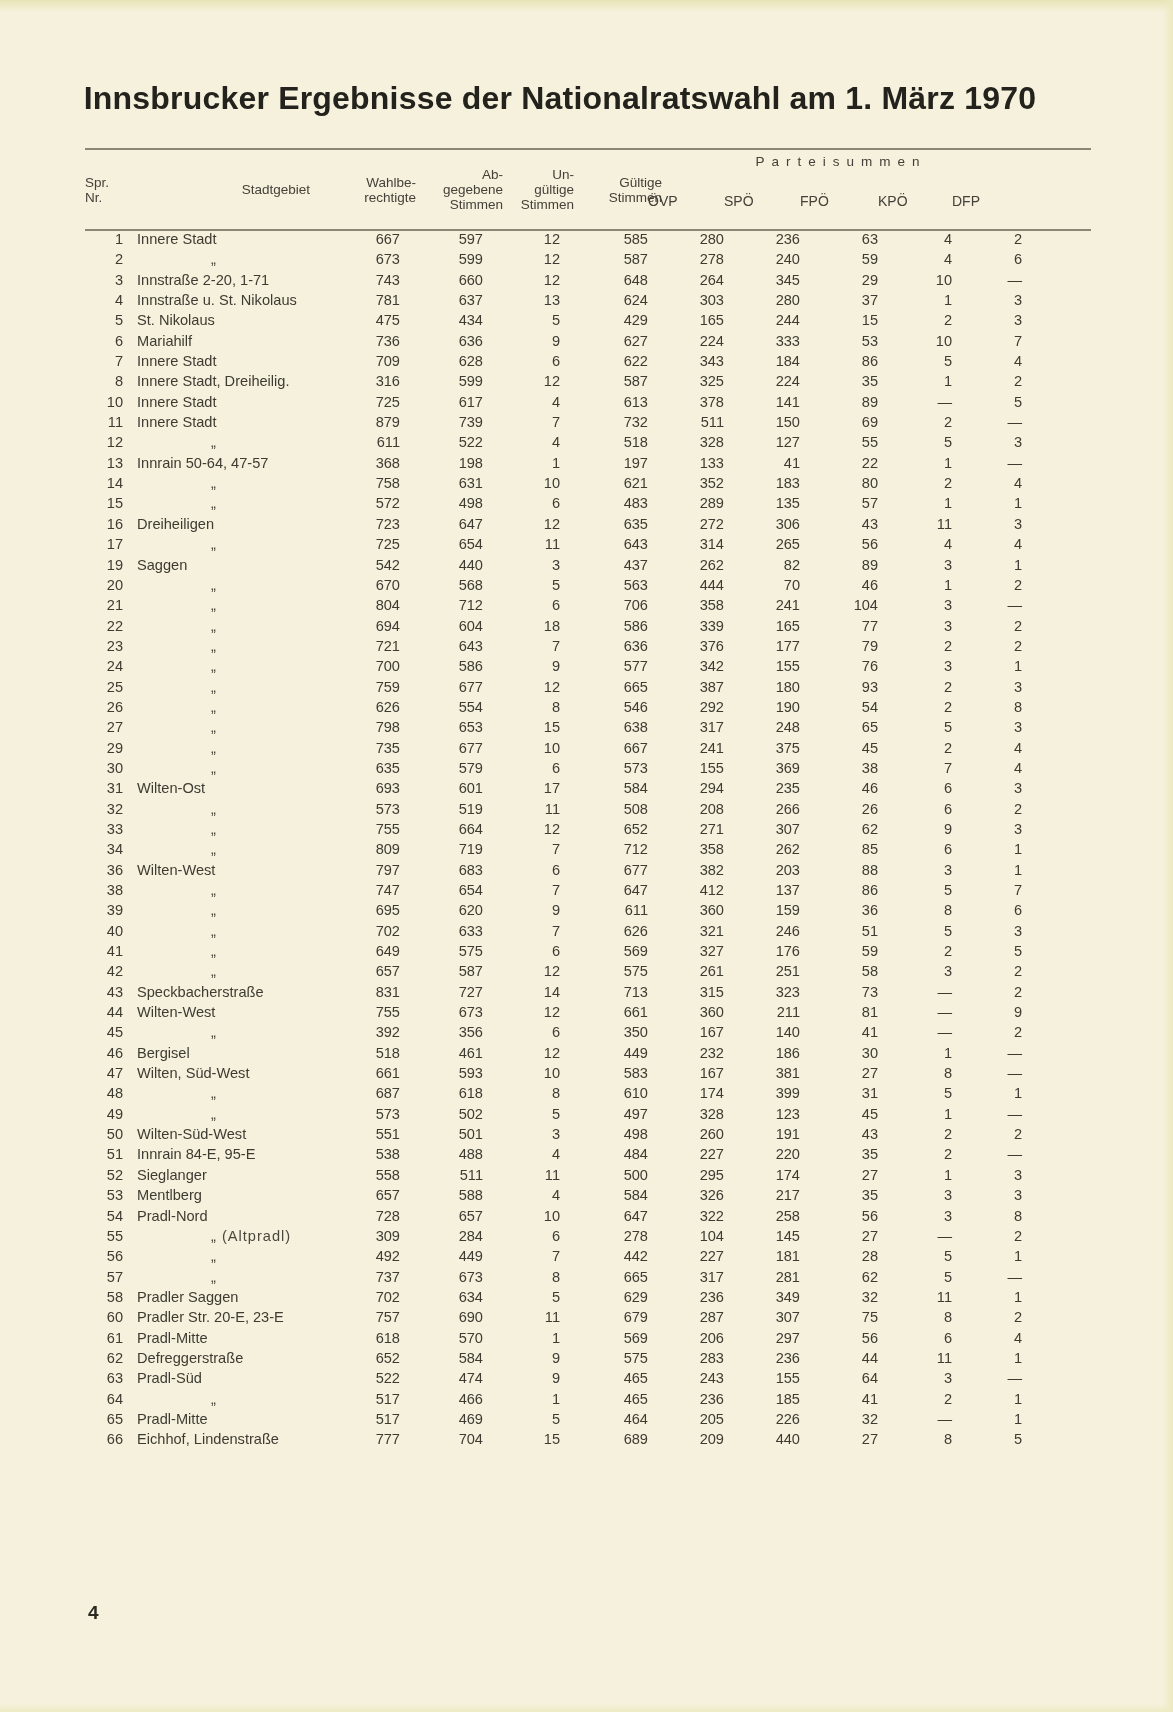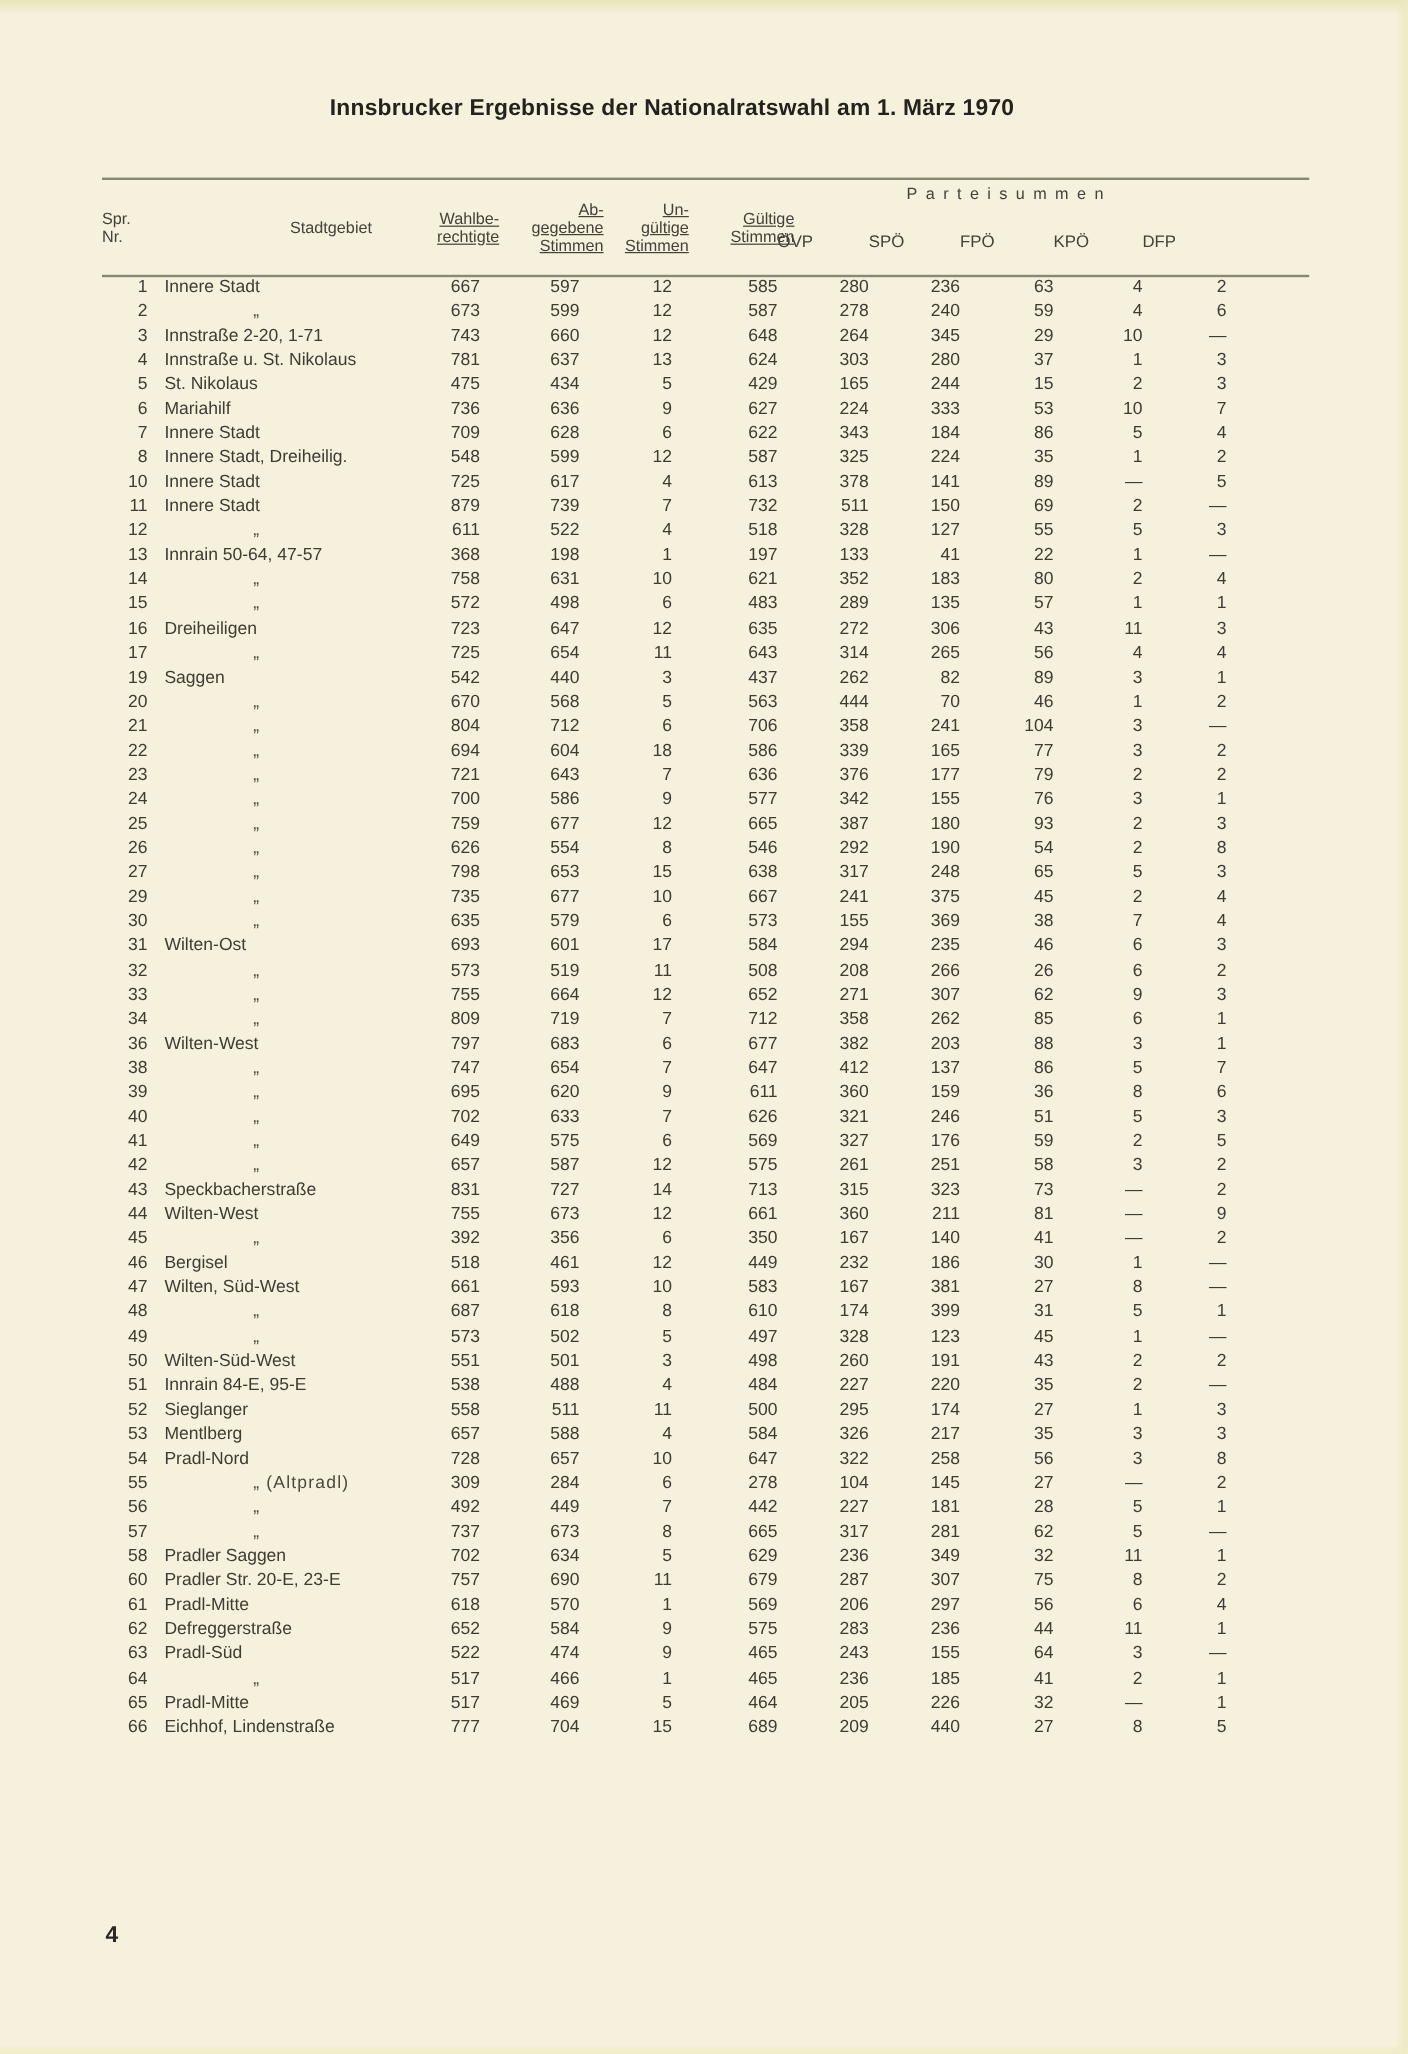--- a/index.html
+++ b/index.html
@@ -11,40 +11,40 @@
     position:relative;overflow:hidden;
   }
   .edge-top{position:absolute;top:0;left:0;right:0;height:12px;
     background:linear-gradient(180deg,#e7e5b6,rgba(245,241,220,0));}
   .edge-right{position:absolute;top:0;right:0;bottom:0;width:10px;
     background:linear-gradient(270deg,#ebe9bf,rgba(245,241,220,0));}
   .edge-bottom{position:absolute;left:0;right:0;bottom:0;height:8px;
     background:linear-gradient(0deg,#edebc4,rgba(245,241,220,0));}
   .title{
     position:absolute;top:80px;left:0;width:1120px;
-    text-align:center;font-size:19px;font-weight:bold;
+    text-align:center;font-size:32px;font-weight:bold;
     color:#23221c;letter-spacing:.2px;margin:0;
   }
   .rule{position:absolute;left:85px;width:1006px;height:2px;background:#8a8774;}
   .rule-top{top:148px;}
   .rule-mid{top:229px;}
   table{
     position:absolute;left:85px;top:150px;width:937px;
     border-collapse:collapse;table-layout:fixed;
   }
   thead th{
     font-weight:normal;font-size:13.5px;line-height:15px;
     color:#44413a;white-space:pre-line;vertical-align:middle;padding:0;
     position:relative;
   }
   thead tr.h-row-1{height:30px;}
   thead tr.h-row-2{height:49px;}
   th.c-nr{text-align:left;}
   th.c-name{text-align:right;padding-left:34px;}
-  .h-w,.h-abg,.h-ung,.h-gui{text-align:right;text-decoration:underline;}
+  .h-w,.h-abg,.h-ung,.h-gui{text-align:right;}
   .h-w{left:16px;}
   .h-abg{left:20px;}
   .h-ung{left:14px;}
   .h-gui{left:14px;}
   .h-parties{text-align:center;letter-spacing:7px;vertical-align:top;padding-top:4px;left:6px;}
   .h-party{text-align:left;font-size:14px;vertical-align:middle;padding-bottom:6px;}
   tbody tr{height:20.35px;}
   tbody td{
     font-size:14.6px;line-height:20.35px;padding:0;
     white-space:nowrap;color:#3e3b33;
@@ -198,21 +198,21 @@
           <td class="c-num">622</td>
           <td class="c-num">343</td>
           <td class="c-num">184</td>
           <td class="c-num">86</td>
           <td class="c-num">5</td>
           <td class="c-num">4</td>
         </tr>
         <tr>
           <td class="c-nr">8</td>
           <td class="c-name">Innere Stadt, Dreiheilig.</td>
-          <td class="c-num">548</td>
+          <td class="c-num">316</td>
           <td class="c-num">599</td>
           <td class="c-num">12</td>
           <td class="c-num">587</td>
           <td class="c-num">325</td>
           <td class="c-num">224</td>
           <td class="c-num">35</td>
           <td class="c-num">1</td>
           <td class="c-num">2</td>
         </tr>
         <tr>

